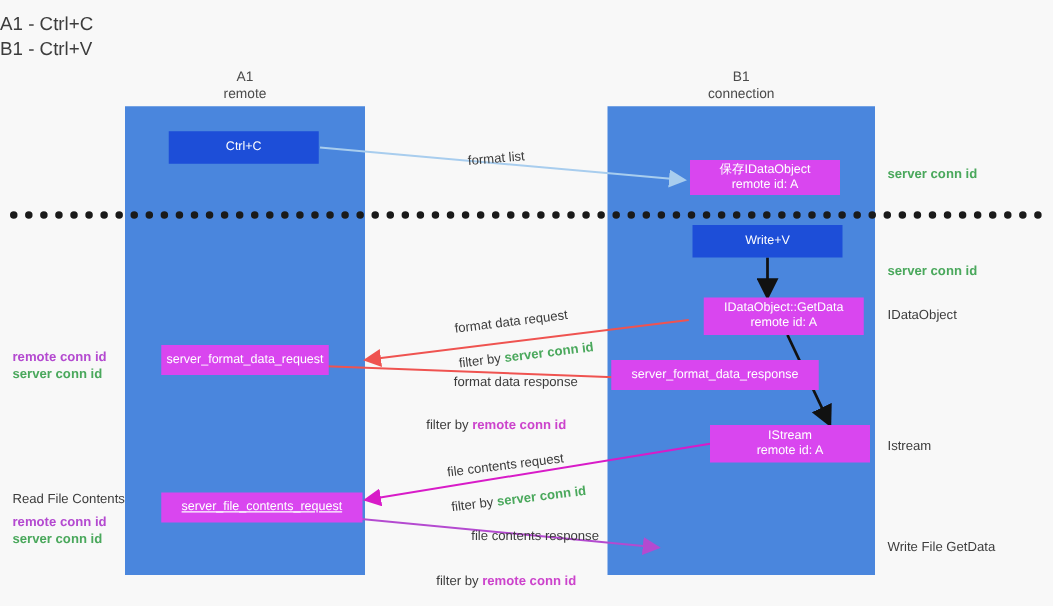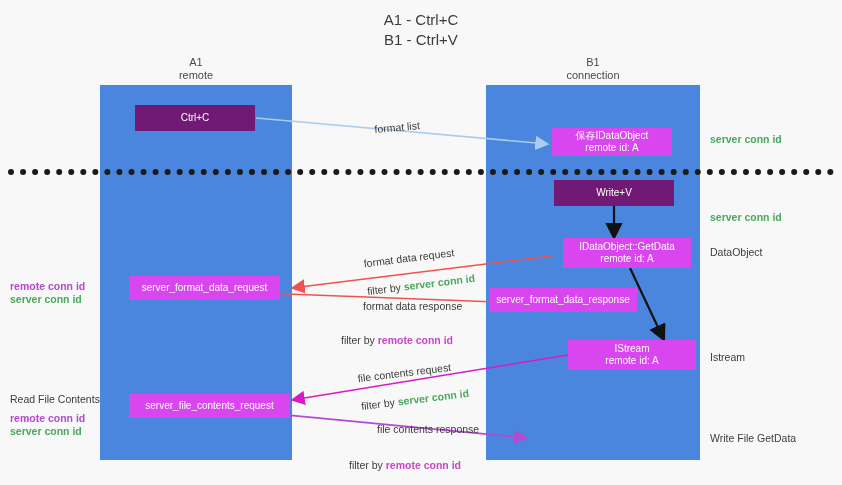--- a/index.html
+++ b/index.html
@@ -17,31 +17,31 @@
 
   .hdr{
     position:absolute;text-align:center;color:#4a4a4a;
     font-size:11px;line-height:13px;white-space:pre-line;
   }
   .hdr-a{left:100px;top:56px;width:192px;}
   .hdr-b{left:486px;top:56px;width:214px;}
 
   .title{
     position:absolute;left:0;top:10px;width:842px;
-    text-align:center;color:#3c3c3c;font-size:15px;line-height:20px;
+    color:#3c3c3c;font-size:15px;line-height:20px;
     white-space:pre-line;
   }
 
   .box{
     position:absolute;box-sizing:border-box;
     display:flex;align-items:center;justify-content:center;
     text-align:center;color:#ffffff;font-size:10px;line-height:12px;
     white-space:pre-line;padding:2px 4px;
   }
-  .box.green{background:#701a75;}
+  .box.green{background:#1d4ed8;}
   .box.orange{background:#d946ef;}
 
   .note{
     position:absolute;font-size:10.5px;line-height:14px;color:#3c3c3c;
     white-space:pre-line;
   }
   .note.green-t{color:#4aa85c;font-weight:bold;}
   .note.purple-t{color:#b44ad0;font-weight:bold;}
   .note b.g{color:#4aa85c;}
   .note b.p{color:#cc44cc;}
@@ -109,28 +109,28 @@
   <div class="box green" style="left:135px;top:105px;width:120px;height:26px;">Ctrl+C</div>
 
   <div class="box orange" style="left:552px;top:128px;width:120px;height:28px;">保存IDataObject
 remote id: A</div>
 
   <div class="box green" style="left:554px;top:180px;width:120px;height:26px;">Write+V</div>
 
   <div class="box orange" style="left:551px;top:238px;width:128px;height:30px;margin-left:12px;">IDataObject::GetData
 remote id: A</div>
 
-  <div class="box orange" style="left:129px;top:276px;width:151px;height:24px;">server_format_data_request</div>
+  <div class="box orange" style="left:129px;top:276px;width:134px;height:24px;">server_format_data_request</div>
 
-  <div class="box orange" style="left:489px;top:288px;width:148px;height:24px;">server_format_data_response</div>
+  <div class="box orange" style="left:489px;top:288px;width:166px;height:24px;">server_format_data_response</div>
 
   <div class="box orange" style="left:568px;top:340px;width:128px;height:30px;">IStream
 remote id: A</div>
 
-  <div class="box orange" style="left:129px;top:394px;width:161px;height:24px;">server_file_contents_request</div>
+  <div class="box orange" style="left:129px;top:394px;width:161px;height:24px;text-decoration:underline;">server_file_contents_request</div>
 
 
   <div class="note rot" style="left:375px;top:122px;transform:rotate(-5deg);">format list</div>
 
   <div class="note rot" style="left:368px;top:242px;transform:rotate(-7deg);">
     <span>format data request</span><br>
     <span>filter by </span><b class="g">server conn id</b>
   </div>
 
   <div class="note" style="left:363px;top:285px;">
@@ -145,21 +145,21 @@
 
   <div class="note" style="left:377px;top:408px;">
     <span>file contents response</span><br>
     <span style="display:inline-block;margin-top:8px;margin-left:-28px;"><span>filter by </span><b class="p">remote conn id</b></span>
   </div>
 
   <div class="note green-t" style="left:710px;top:132px;">server conn id</div>
 
   <div class="note green-t" style="left:710px;top:210px;">server conn id</div>
 
-  <div class="note" style="left:710px;top:245px;">DataObject</div>
+  <div class="note" style="left:710px;top:245px;">IDataObject</div>
 
   <div class="note" style="left:710px;top:350px;">Istream</div>
 
   <div class="note" style="left:710px;top:431px;">Write File GetData</div>
 
   <div class="note purple-t" style="left:10px;top:279px;">remote conn id</div>
   <div class="note green-t" style="left:10px;top:292px;">server conn id</div>
 
   <div class="note" style="left:10px;top:392px;">Read File Contents</div>
   <div class="note purple-t" style="left:10px;top:411px;">remote conn id</div>

